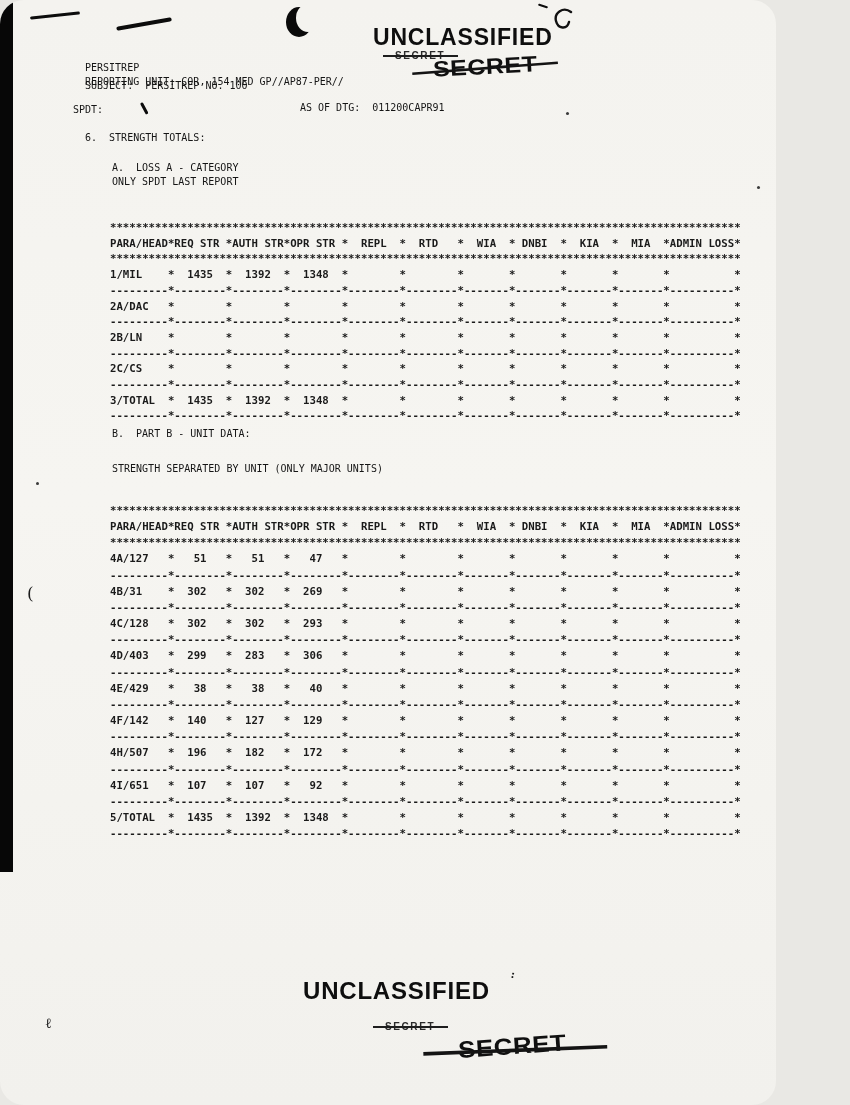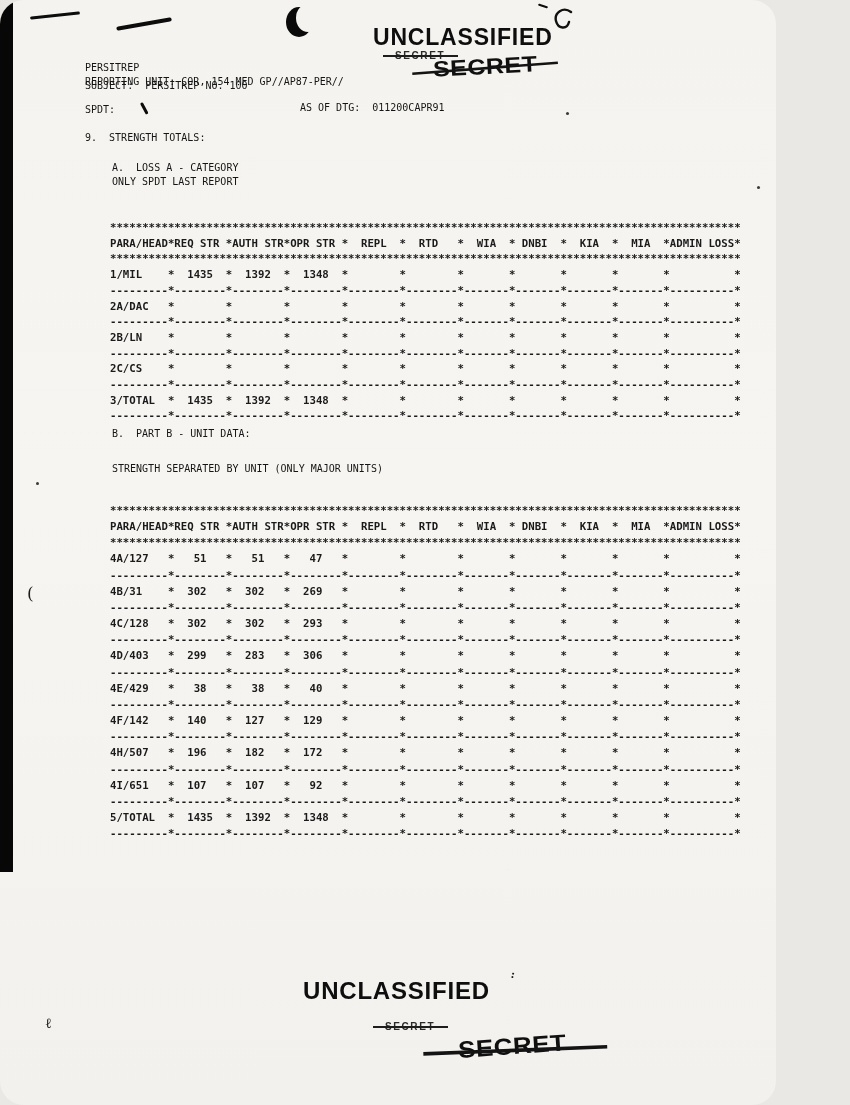--- a/index.html
+++ b/index.html
@@ -86,23 +86,23 @@
   </svg>
 
   <div class="unclass" style="left:373px;top:24px">UNCLASSIFIED</div>
   <span class="secret-small" style="left:395px;top:50px">SECRET</span>
   <span class="secret-stamp" style="left:433px;top:52px" id="secret-stamp-top">SECRET</span>
 
   <div class="doc-line" style="left:85px;top:62px">PERSITREP</div>
   <div class="doc-line" style="left:85px;top:76px">REPORTING UNIT: COR, 154 MED GP//AP87-PER//</div>
   <div class="doc-line" style="left:85px;top:80px">SUBJECT:  PERSITREP NO. 100</div>
   <div class="doc-line" style="left:300px;top:102px">AS OF DTG:  011200CAPR91</div>
-  <div class="doc-line" style="left:85px;top:104px">SPDT:</div>
+  <div class="doc-line" style="left:73px;top:104px">SPDT:</div>
   <div class="hand-mark" id="spdt-tick"></div>
-  <div class="doc-line" style="left:85px;top:132px">9.  STRENGTH TOTALS:</div>
+  <div class="doc-line" style="left:85px;top:132px">6.  STRENGTH TOTALS:</div>
 
   <div class="doc-line" style="left:112px;top:162px">A.  LOSS A - CATEGORY</div>
   <div class="doc-line" style="left:112px;top:176px">ONLY SPDT LAST REPORT</div>
   <pre class="ascii" id="table-a">**************************************************************************************************
 PARA/HEAD*REQ STR *AUTH STR*OPR STR *  REPL  *  RTD   *  WIA  * DNBI  *  KIA  *  MIA  *ADMIN LOSS*
 **************************************************************************************************
 1/MIL    *  1435  *  1392  *  1348  *        *        *       *       *       *       *          *
 ---------*--------*--------*--------*--------*--------*-------*-------*-------*-------*----------*
 2A/DAC   *        *        *        *        *        *       *       *       *       *          *
 ---------*--------*--------*--------*--------*--------*-------*-------*-------*-------*----------*

